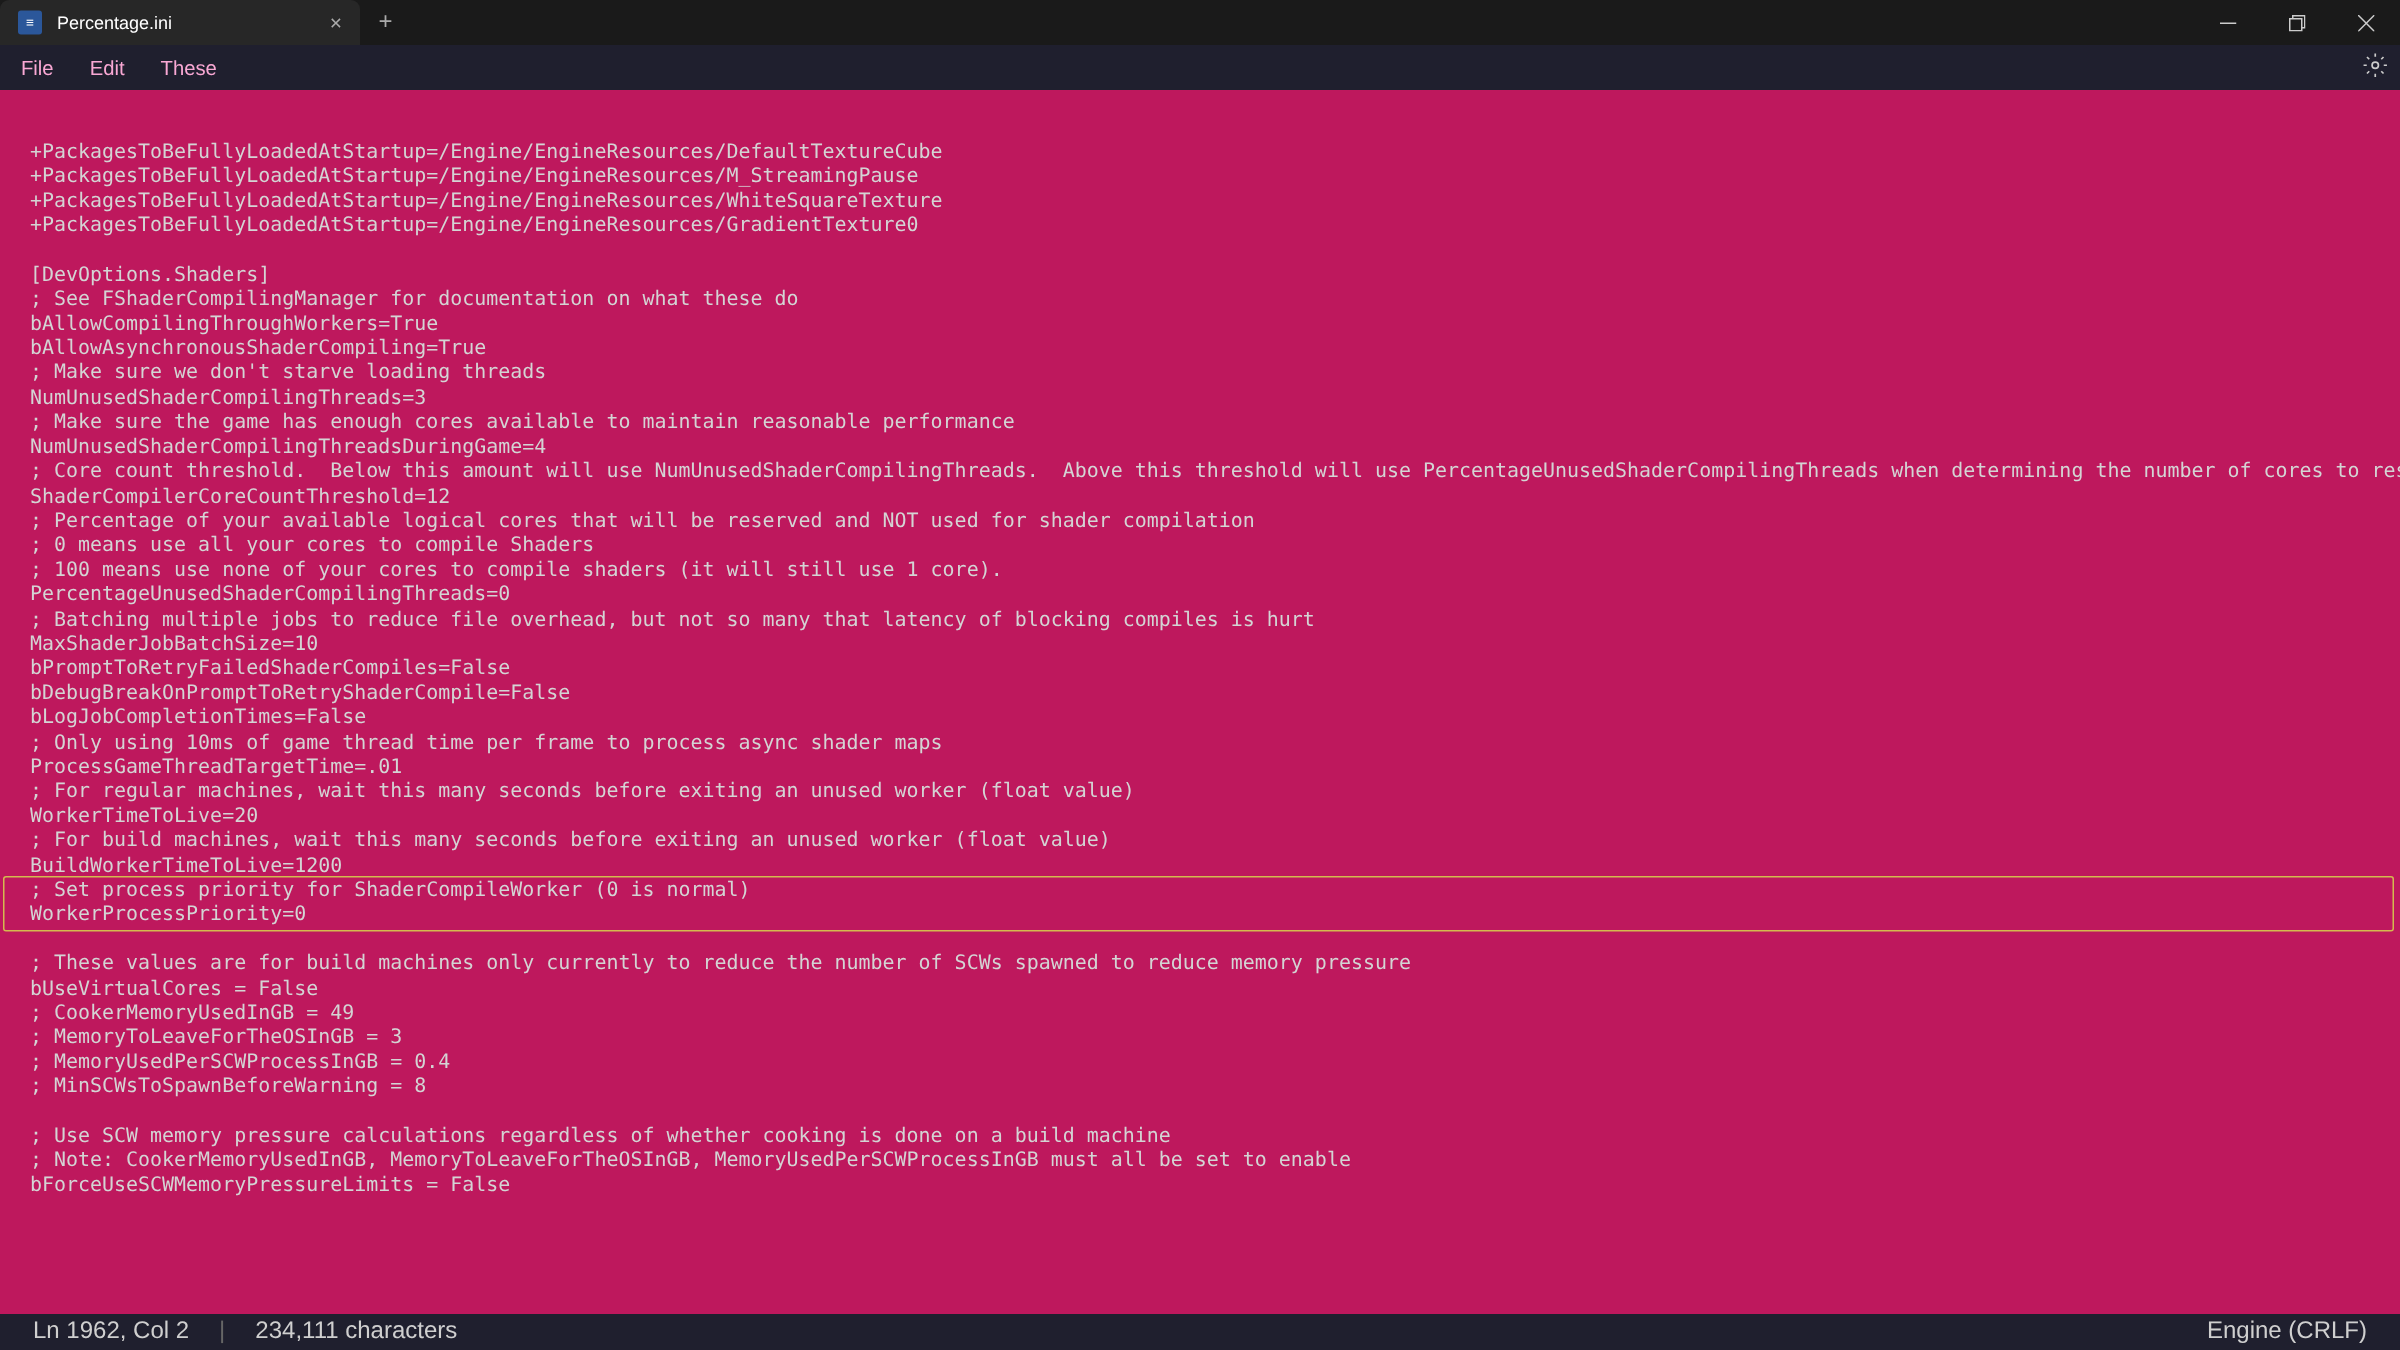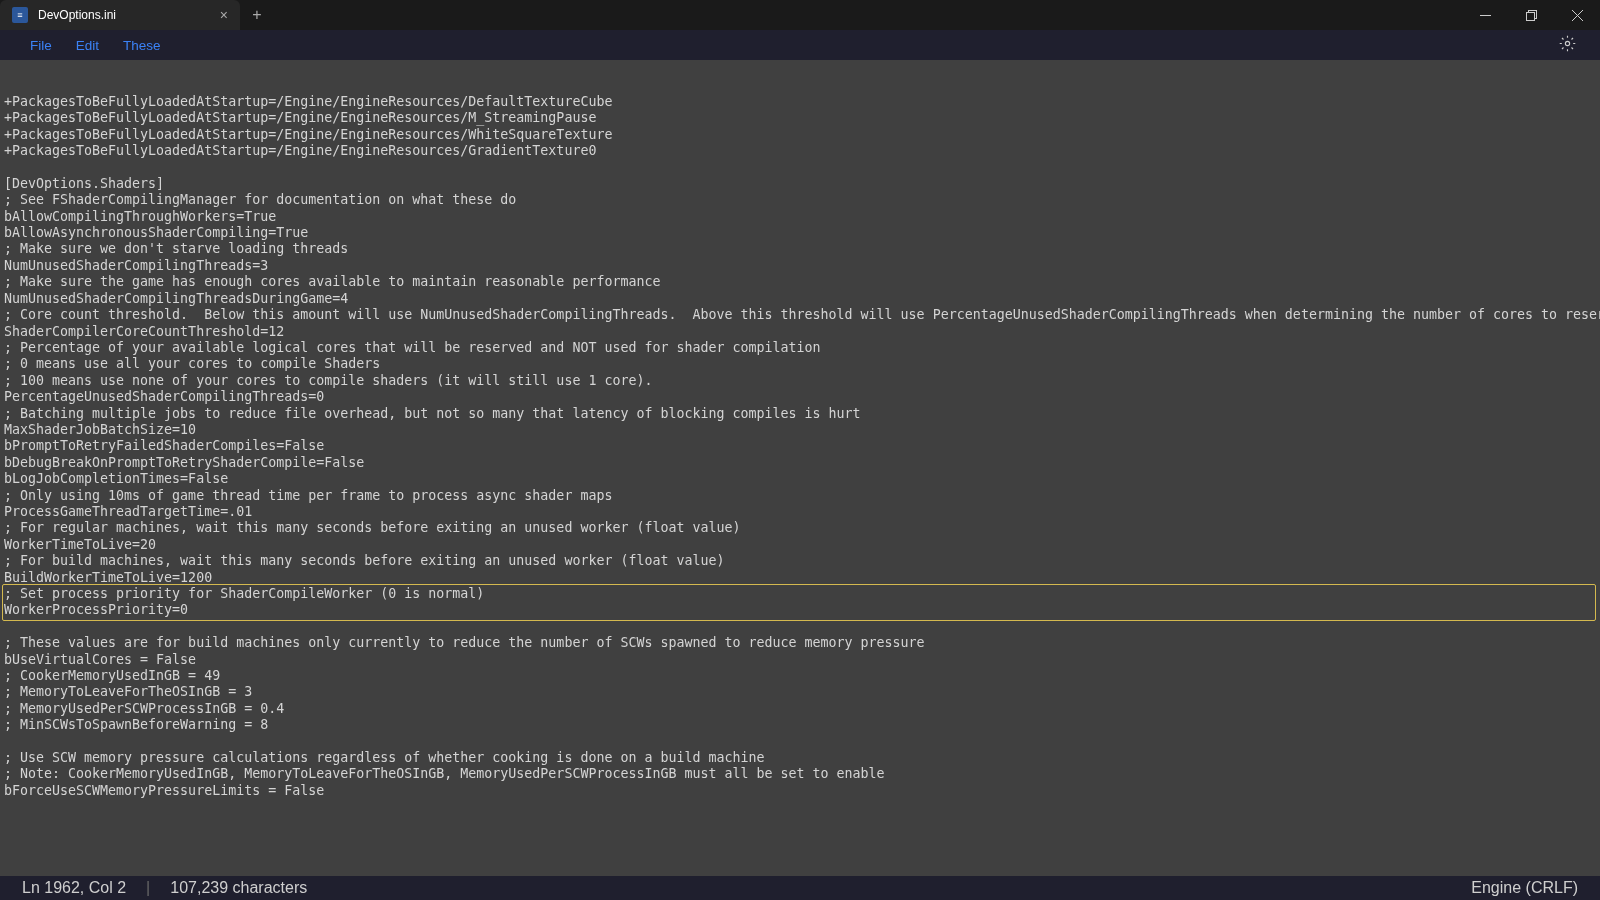--- a/index.html
+++ b/index.html
@@ -63,33 +63,33 @@
   color: #ccc;
   font-size: 12px;
   cursor: pointer;
 }
 .win-btn svg { width: 11px; height: 11px; }
 .menubar {
   height: 30px;
   background: #1f1f2e;
   display: flex;
   align-items: center;
-  padding: 0 20px;
+  padding: 0 4px;
   gap: 4px;
   font-size: 13.5px;
-  color: #3b82f6;
+  color: #f9a8d4;
 }
 .menu-item { padding: 4px 10px; cursor: pointer; }
 .menubar-right { margin-left: auto; display: flex; align-items: center; }
 .gear { color: #ccc; cursor: pointer; padding: 4px; }
 .gear svg { width: 17px; height: 17px; }
 .editor {
   flex: 1;
-  background: #404040;
-  padding: 1px 4px;
+  background: #be185d;
+  padding: 1px 20px;
   font-family: Consolas, monospace;
   font-size: 13.3px;
   line-height: 16.4px;
   color: #d4d4d4;
   white-space: pre;
   overflow: hidden;
   position: relative;
 }
 .editor .line { display: block; }
 .highlight-box {
@@ -113,21 +113,21 @@
 .status-right { margin-left: auto; display: flex; gap: 28px; flex-direction: column; }
 .status-seg { padding: 0 4px; }
 </style>
 </head>
 <body>
 
 <div class="titlebar">
   <div class="tabs">
     <div class="tab">
       <span class="tab-icon">≡</span>
-      <span>DevOptions.ini</span>
+      <span>Percentage.ini</span>
       <span class="tab-close">×</span>
     </div>
     <div class="new-tab">+</div>
   </div>
   <div class="win-controls">
     <div class="win-btn">
       <svg viewBox="0 0 11 11">
           <line x1="0" y1="5.5" x2="11" y2="5.5" stroke="currentColor" stroke-width="1"></line>
         </svg>
     </div>
@@ -161,20 +161,20 @@
 </div>
 
 <div class="editor" id="editor">
   <div class="highlight-box" id="hl" style="left: 2px; top: 524px; width: 1594px; height: 36.8125px;"></div>
 <span class="line">+PackagesToBeFullyLoadedAtStartup=/Engine/EngineResources/DefaultTextureCube</span><span class="line">+PackagesToBeFullyLoadedAtStartup=/Engine/EngineResources/M_StreamingPause</span><span class="line">+PackagesToBeFullyLoadedAtStartup=/Engine/EngineResources/WhiteSquareTexture</span><span class="line">+PackagesToBeFullyLoadedAtStartup=/Engine/EngineResources/GradientTexture0</span><span class="line"> </span><span class="line">[DevOptions.Shaders]</span><span class="line">; See FShaderCompilingManager for documentation on what these do</span><span class="line">bAllowCompilingThroughWorkers=True</span><span class="line">bAllowAsynchronousShaderCompiling=True</span><span class="line">; Make sure we don't starve loading threads</span><span class="line">NumUnusedShaderCompilingThreads=3</span><span class="line">; Make sure the game has enough cores available to maintain reasonable performance</span><span class="line">NumUnusedShaderCompilingThreadsDuringGame=4</span><span class="line">; Core count threshold.  Below this amount will use NumUnusedShaderCompilingThreads.  Above this threshold will use PercentageUnusedShaderCompilingThreads when determining the number of cores to reserve.</span><span class="line">ShaderCompilerCoreCountThreshold=12</span><span class="line">; Percentage of your available logical cores that will be reserved and NOT used for shader compilation</span><span class="line">; 0 means use all your cores to compile Shaders</span><span class="line">; 100 means use none of your cores to compile shaders (it will still use 1 core).</span><span class="line">PercentageUnusedShaderCompilingThreads=0</span><span class="line">; Batching multiple jobs to reduce file overhead, but not so many that latency of blocking compiles is hurt</span><span class="line">MaxShaderJobBatchSize=10</span><span class="line">bPromptToRetryFailedShaderCompiles=False</span><span class="line">bDebugBreakOnPromptToRetryShaderCompile=False</span><span class="line">bLogJobCompletionTimes=False</span><span class="line">; Only using 10ms of game thread time per frame to process async shader maps</span><span class="line">ProcessGameThreadTargetTime=.01</span><span class="line">; For regular machines, wait this many seconds before exiting an unused worker (float value)</span><span class="line">WorkerTimeToLive=20</span><span class="line">; For build machines, wait this many seconds before exiting an unused worker (float value)</span><span class="line">BuildWorkerTimeToLive=1200</span><span class="line">; Set process priority for ShaderCompileWorker (0 is normal)</span><span class="line">WorkerProcessPriority=0</span><span class="line"> </span><span class="line">; These values are for build machines only currently to reduce the number of SCWs spawned to reduce memory pressure</span><span class="line">bUseVirtualCores = False</span><span class="line">; CookerMemoryUsedInGB = 49</span><span class="line">; MemoryToLeaveForTheOSInGB = 3</span><span class="line">; MemoryUsedPerSCWProcessInGB = 0.4</span><span class="line">; MinSCWsToSpawnBeforeWarning = 8</span><span class="line"> </span><span class="line">; Use SCW memory pressure calculations regardless of whether cooking is done on a build machine</span><span class="line">; Note: CookerMemoryUsedInGB, MemoryToLeaveForTheOSInGB, MemoryUsedPerSCWProcessInGB must all be set to enable</span><span class="line">bForceUseSCWMemoryPressureLimits = False</span></div>
 
 <div class="statusbar">
   <div class="status-left">
     <span class="status-seg">Ln 1962, Col 2</span>
     <span class="divider">|</span>
-    <span class="status-seg">107,239 characters</span>
+    <span class="status-seg">234,111 characters</span>
   </div>
   <div class="status-right">
     <span class="status-seg">100%</span>
     <span class="status-seg">Engine (CRLF)</span>
     <span class="status-seg">UTF-3</span>
   </div>
 </div>
 
 </body></html>

